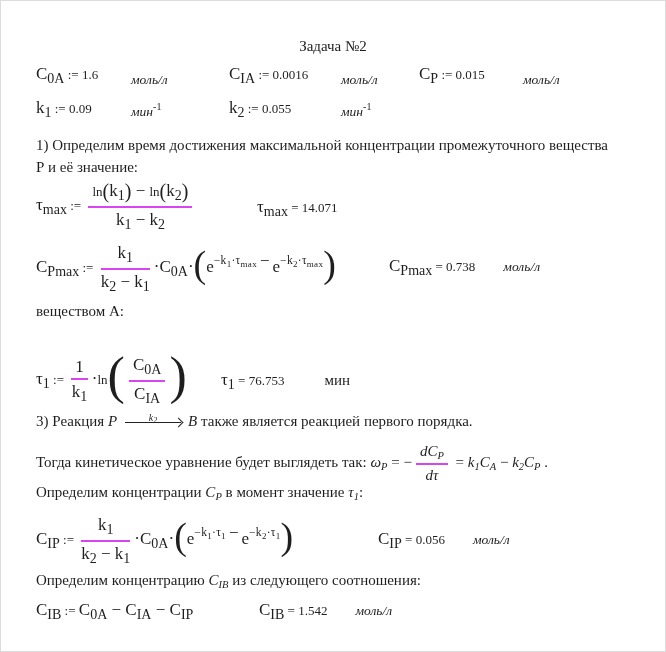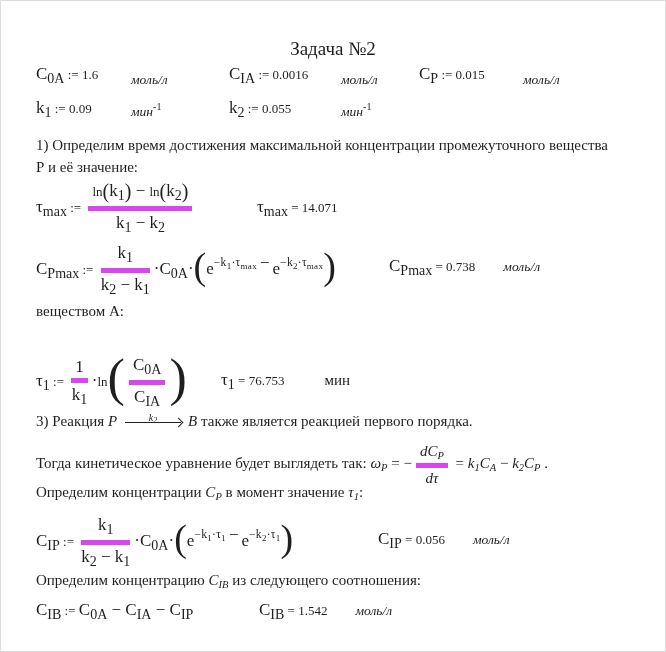--- a/index.html
+++ b/index.html
@@ -2,36 +2,36 @@
 <html><head>
 <meta charset="utf-8">
 <style>
   html,body{margin:0;padding:0;background:#fff;}
   .page{
     position:relative;width:666px;height:652px;box-sizing:border-box;
     background:#ffffff;border:1px solid #dcdcdc;overflow:hidden;
     font-family:"Liberation Serif","DejaVu Serif",serif;color:#1e1e1e;
   }
   .abs{position:absolute;white-space:nowrap;}
-  .title{position:absolute;top:37px;left:0;right:0;text-align:center;font-size:19px;}
+  .title{position:absolute;top:37px;left:0;right:0;text-align:center;font-size:15px;}
   .math{font-size:17px;line-height:20px;}
   .txt{font-size:15px;line-height:22px;}
   .sb{font-size:14px;vertical-align:-4px;}
   .v{font-size:13px;}
   .it{font-style:italic;}
   .sbi{font-size:10.5px;vertical-align:-3px;font-style:italic;}
   .itu{font-style:italic;font-size:13.5px;}
   .usup{font-size:10px;vertical-align:6px;}
   .unit{font-style:italic;font-size:13.5px;margin-left:28px;}
   .unitup{font-size:15px;margin-left:40px;}
   .expg{font-size:11.5px;vertical-align:8px;letter-spacing:.3px;}
   .expg .sb{font-size:9px;vertical-align:-2.5px;}
   .msep{vertical-align:6px;margin:0 3px;}
   .frac{display:inline-block;vertical-align:middle;text-align:center;margin:0 4px;line-height:1.25;}
-  .frac .num{display:block;border-bottom:5px solid #d946ef;padding:0 4px 1px;}
+  .frac .num{display:block;border-bottom:2px solid #d946ef;padding:0 4px 1px;}
   .frac .den{display:block;padding-top:1px;text-align:center;}
   .bp{font-size:38px;line-height:0;vertical-align:-5px;}
   .bps{font-size:20px;line-height:0;vertical-align:-2px;}
   .bpx{font-size:52px;line-height:0;vertical-align:-9px;}
   .rxn{position:relative;display:inline-block;width:56px;height:13px;margin:0 7px 0 8px;vertical-align:-1px;}
   .rxn-lbl{position:absolute;left:50%;top:-9px;transform:translateX(-50%);font-size:10px;line-height:10px;white-space:nowrap;font-style:italic;margin-top:8px;}
   .rxn-lbl .sbi{font-size:8px;vertical-align:-2px;}
   .rxn-arr{position:absolute;left:0;right:0;bottom:4px;height:0;border-bottom:1px solid #222;}
   .rxn-arr::after{content:"";position:absolute;right:-1px;top:-3.5px;width:6px;height:6px;
     border-top:1px solid #222;border-right:1px solid #222;transform:rotate(45deg);}

